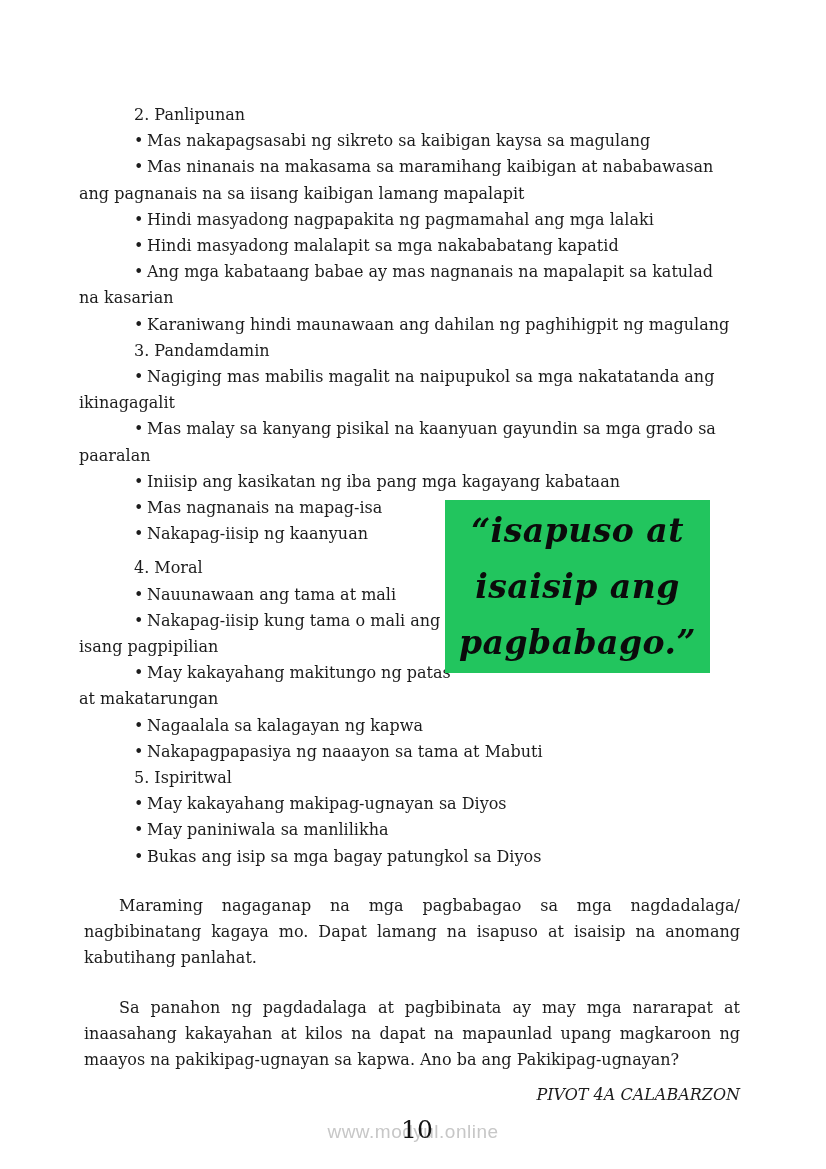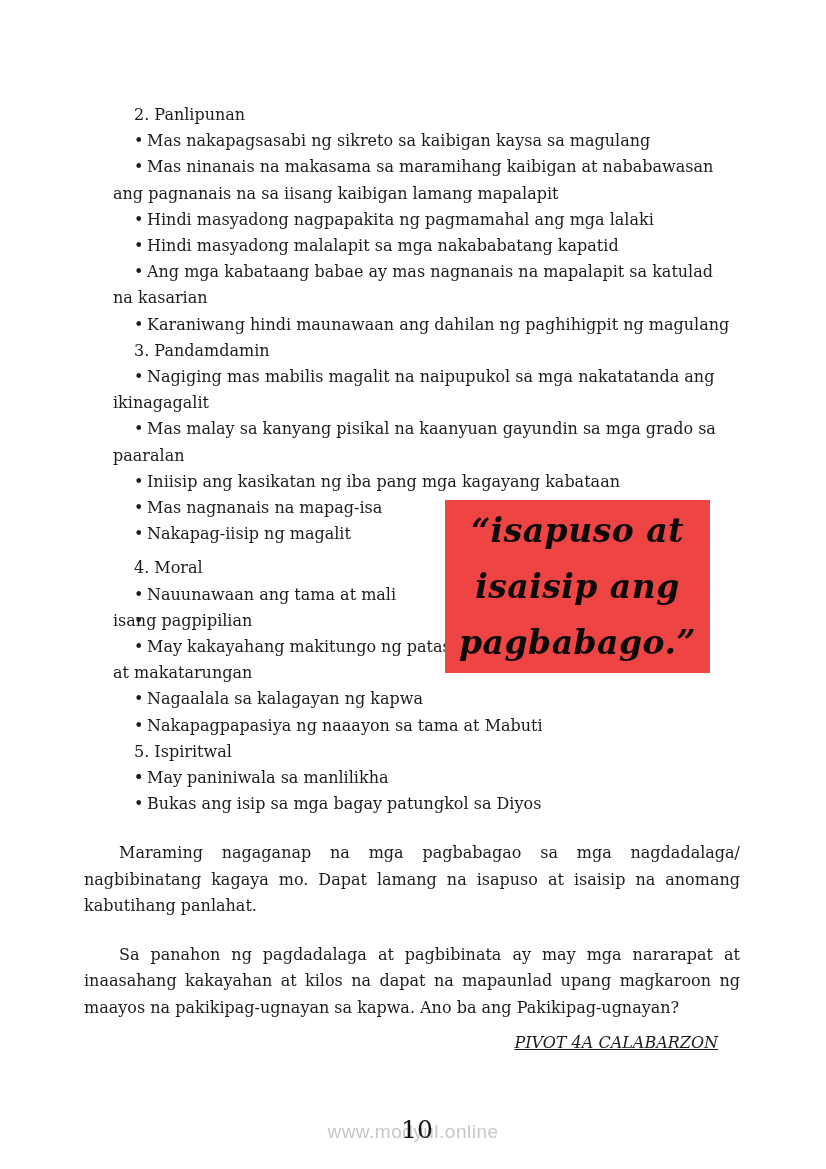--- a/index.html
+++ b/index.html
@@ -14,33 +14,32 @@
   }
   .content{
     position:absolute;left:0;top:102px;width:826px;
     line-height:26.2px;
   }
   .ln{white-space:nowrap;}
   .h{margin-left:134px;}
   .b{position:relative;padding-left:147px;box-sizing:border-box;}
   .b .dot{position:absolute;left:134px;top:0;}
   .b.just{width:703px;}
-  .c{margin-left:113px;}
+  .c{margin-left:79px;}
   .p,.pf{margin-left:84px;width:656px;box-sizing:content-box;}
   .pf{text-indent:35px;}
   .para-start{margin-top:23px;}
   .gap{margin-top:8px;}
   .just{text-align:justify;text-align-last:justify;}
   .attribution{
     margin-top:9px;
     text-align:right;
-    padding-right:108px;
+    padding-right:86px;
     font-style:italic;
     white-space:nowrap;
-    text-decoration:underline;
   }
   .quote-box{
     position:absolute;left:445px;top:500px;width:265px;height:173px;
     display:flex;flex-direction:column;justify-content:center;align-items:center;
     font-weight:700;font-style:italic;
     font-size:33px;line-height:56px;
     color:#0b0b0b;
     letter-spacing:0.5px;
   }
   .watermark{
@@ -70,44 +69,44 @@
         <div class="ln b"><span class="dot">•</span><span>Ang mga kabataang babae ay mas nagnanais na mapalapit sa katulad</span></div>
         <div class="ln c">na kasarian</div>
         <div class="ln b"><span class="dot">•</span><span>Karaniwang hindi maunawaan ang dahilan ng paghihigpit ng magulang</span></div>
         <div class="ln h">3. Pandamdamin</div>
         <div class="ln b just"><span class="dot">•</span><span>Nagiging mas mabilis magalit na naipupukol sa mga nakatatanda ang</span></div>
         <div class="ln c">ikinagagalit</div>
         <div class="ln b just"><span class="dot">•</span><span>Mas malay sa kanyang pisikal na kaanyuan gayundin sa mga grado sa</span></div>
         <div class="ln c">paaralan</div>
         <div class="ln b"><span class="dot">•</span><span>Iniisip ang kasikatan ng iba pang mga kagayang kabataan</span></div>
         <div class="ln b"><span class="dot">•</span><span>Mas nagnanais na mapag-isa</span></div>
-        <div class="ln b"><span class="dot">•</span><span>Nakapag-iisip ng magalit</span></div>
+        <div class="ln b"><span class="dot">•</span><span>Nakapag-iisip ng kaanyuan</span></div>
         <div class="ln h gap">4. Moral</div>
         <div class="ln b"><span class="dot">•</span><span>Nauunawaan ang tama at mali</span></div>
-        <div class="ln b"><span class="dot">•</span></div>
+        <div class="ln b"><span class="dot">•</span><span>Nakapag-iisip kung tama o mali ang</span></div>
         <div class="ln c">isang pagpipilian</div>
         <div class="ln b"><span class="dot">•</span><span>May kakayahang makitungo ng patas</span></div>
         <div class="ln c">at makatarungan</div>
         <div class="ln b"><span class="dot">•</span><span>Nagaalala sa kalagayan ng kapwa</span></div>
         <div class="ln b"><span class="dot">•</span><span>Nakapagpapasiya ng naaayon sa tama at Mabuti</span></div>
         <div class="ln h">5. Ispiritwal</div>
-        <div class="ln b"><span class="dot">•</span></div>
+        <div class="ln b"><span class="dot">•</span><span>May kakayahang makipag-ugnayan sa Diyos</span></div>
         <div class="ln b"><span class="dot">•</span><span>May paniniwala sa manlilikha</span></div>
         <div class="ln b"><span class="dot">•</span><span>Bukas ang isip sa mga bagay patungkol sa Diyos</span></div>
         <div class="ln pf para-start just">Maraming nagaganap na mga pagbabagao sa mga nagdadalaga/</div>
         <div class="ln p just">nagbibinatang kagaya mo. Dapat lamang na isapuso at isaisip na anomang</div>
         <div class="ln p">kabutihang panlahat.</div>
         <div class="ln pf para-start just">Sa panahon ng pagdadalaga at pagbibinata ay may mga nararapat at</div>
         <div class="ln p just">inaasahang kakayahan at kilos na dapat na mapaunlad upang magkaroon ng</div>
         <div class="ln p">maayos na pakikipag-ugnayan sa kapwa. Ano ba ang Pakikipag-ugnayan?</div>
       </div>
     <div class="attribution">PIVOT 4A CALABARZON</div>
   </div>
 
-  <div class="quote-box" id="quote-box" style="background: #ef4444; color: rgb(11, 11, 11);">
+  <div class="quote-box" id="quote-box" style="background: #22c55e; color: rgb(11, 11, 11);">
     <div>“isapuso at</div>
     <div>isaisip ang</div>
     <div>pagbabago.”</div>
   </div>
 
   <div class="watermark">www.modyul.online</div>
 
   <div class="page-number">10</div>
 
 </div>

